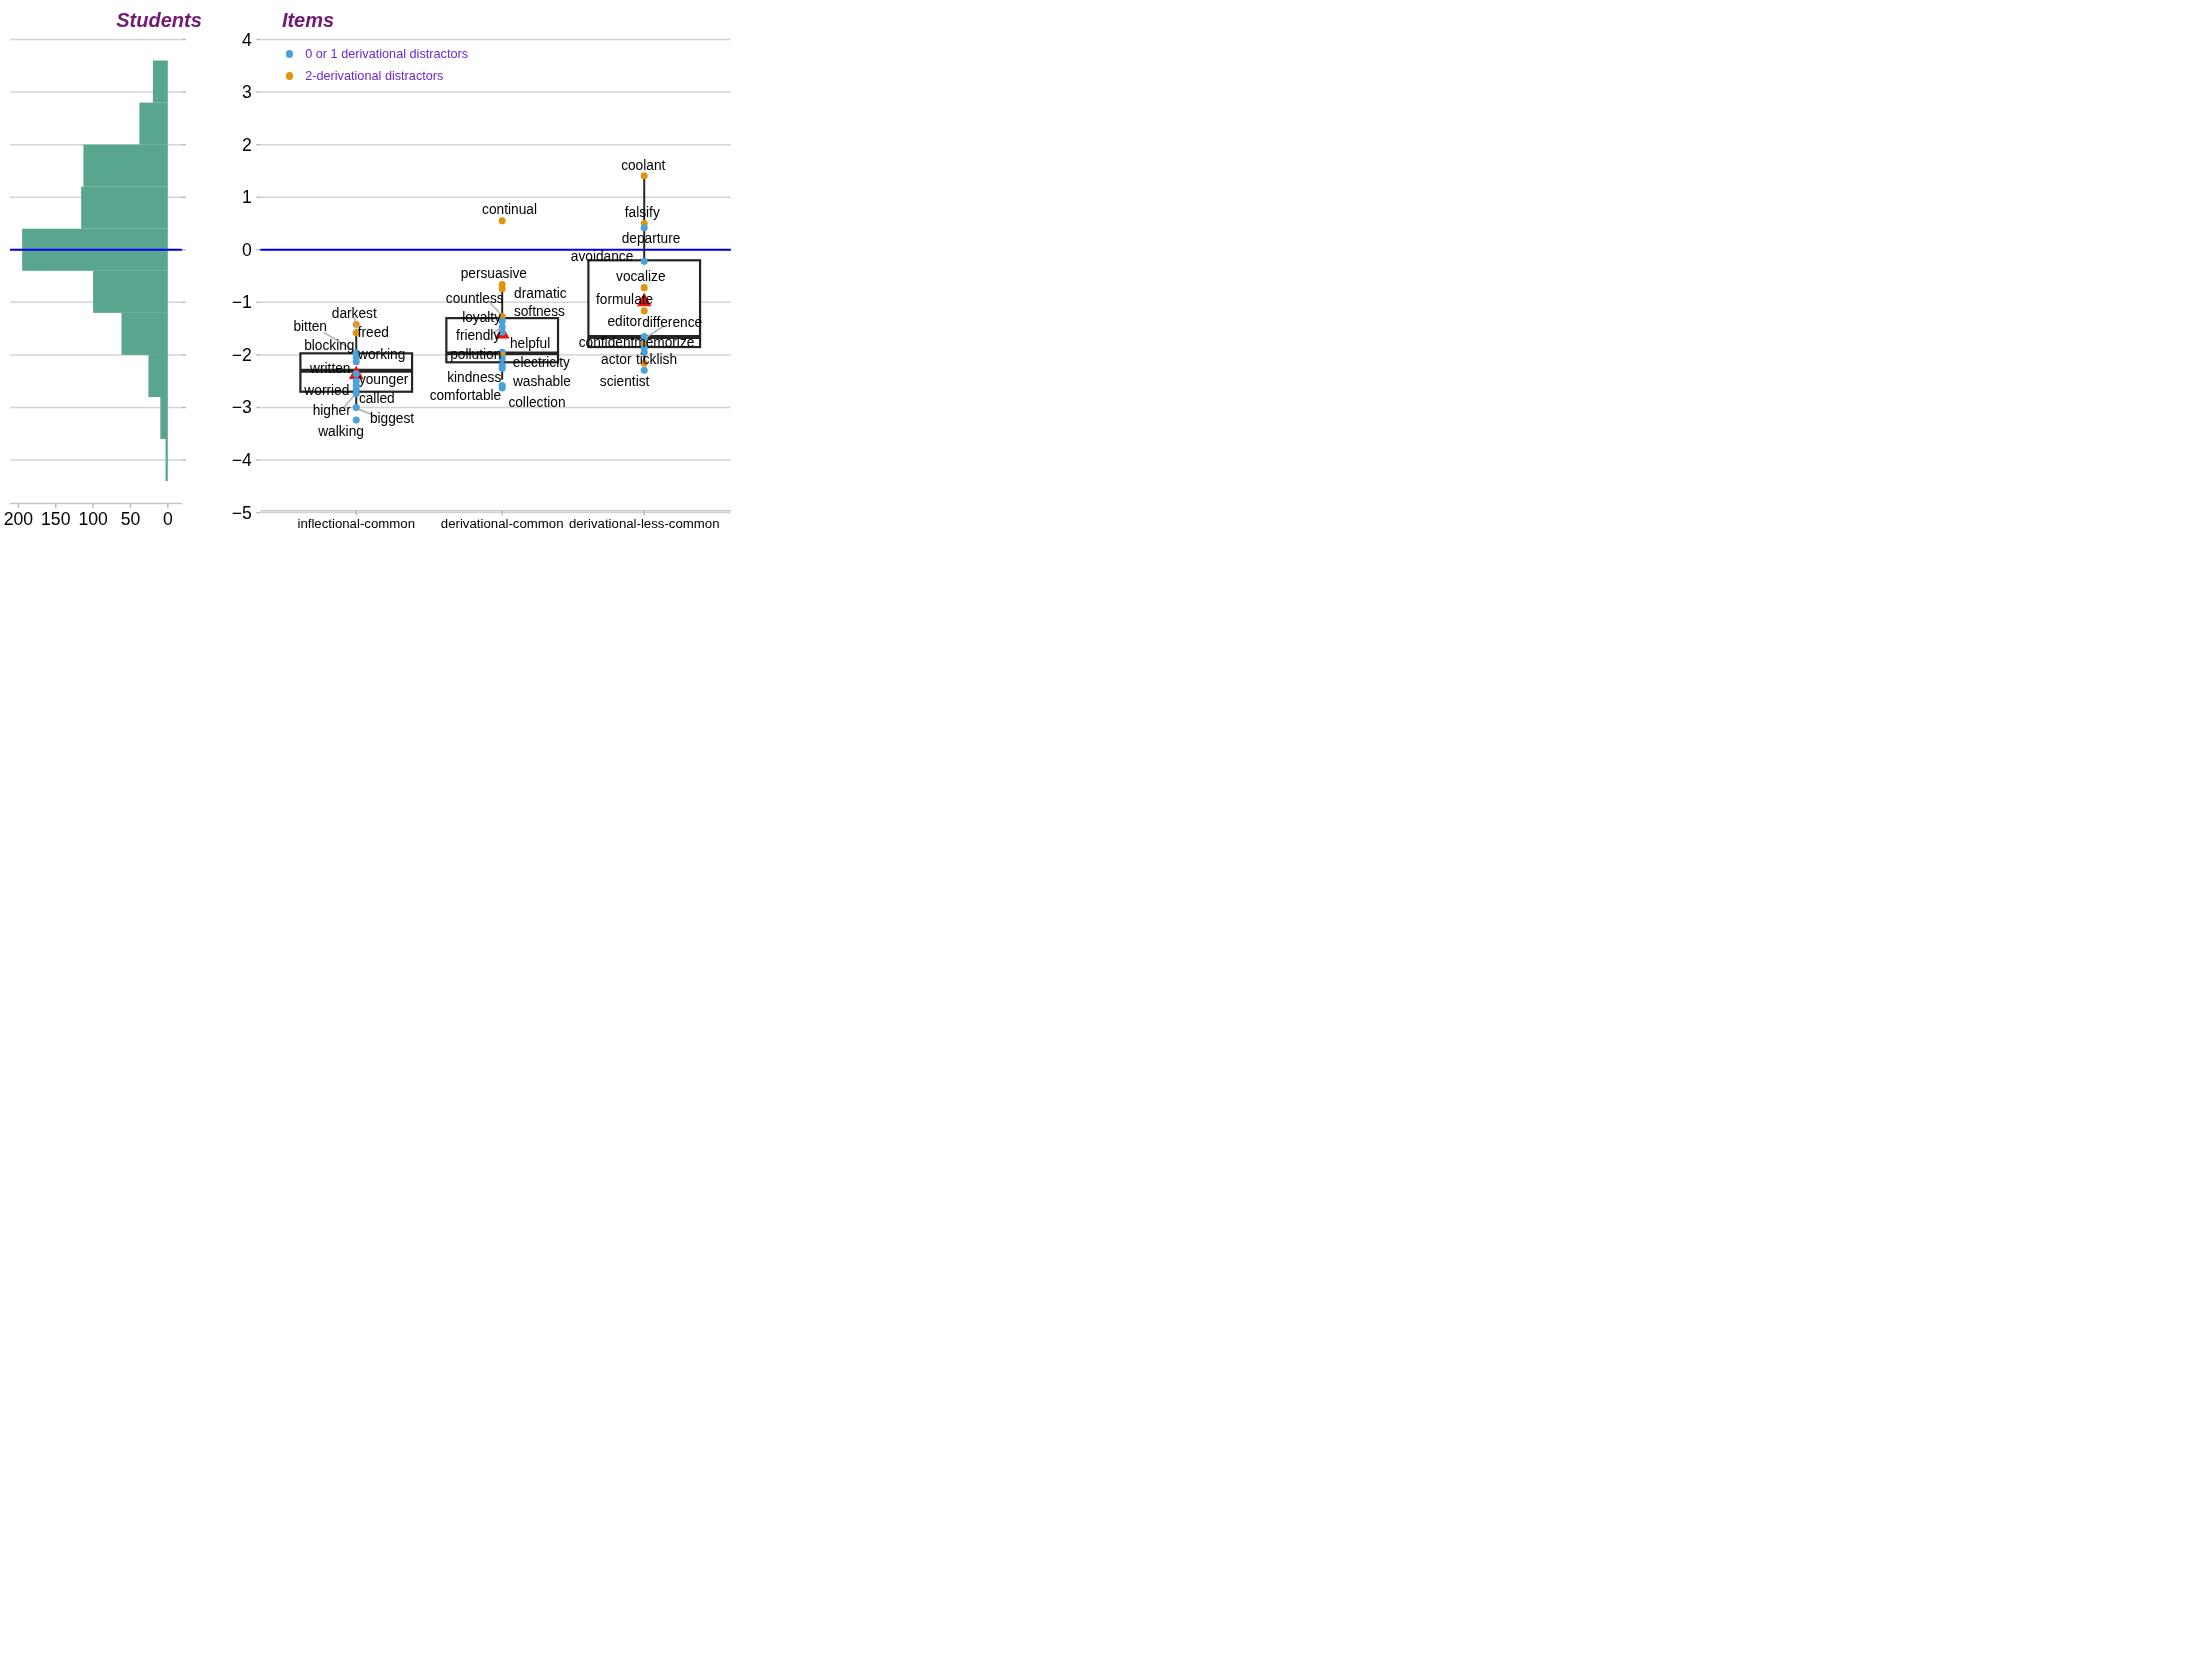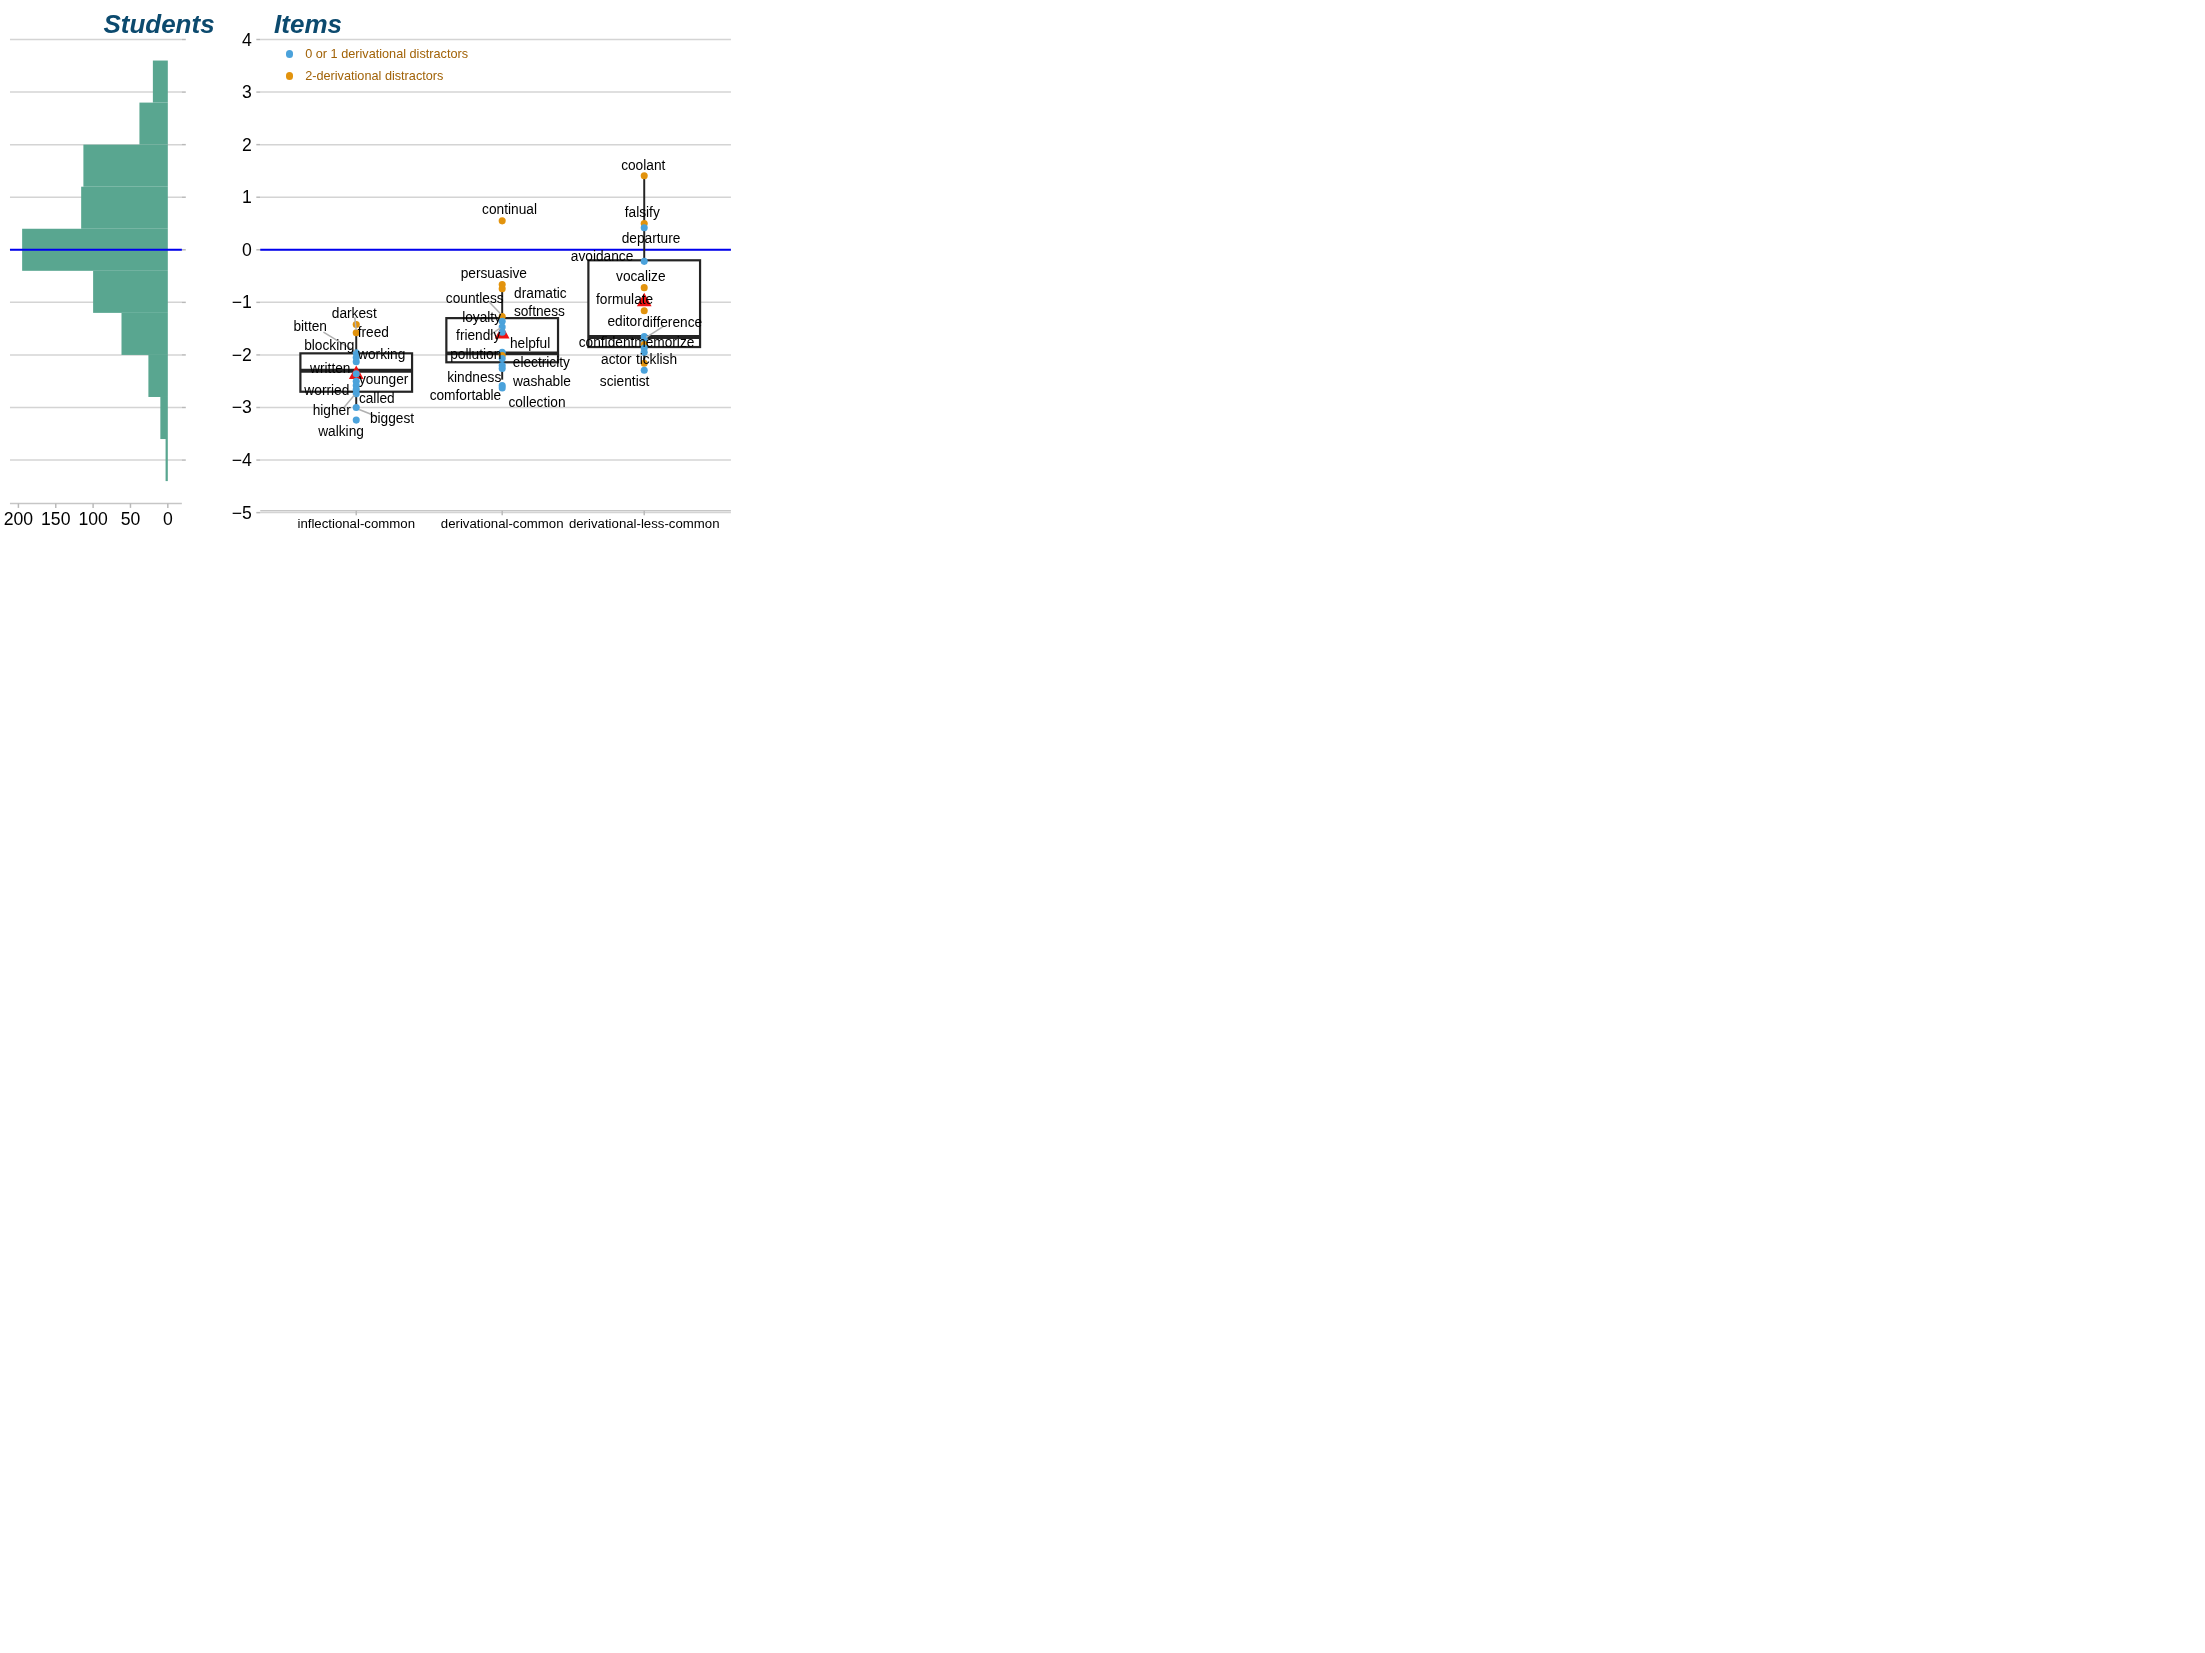--- a/index.html
+++ b/index.html
@@ -1,26 +1,26 @@
 <!DOCTYPE html>
 <html style="font-size:7.8px"><head>
 <meta charset="utf-8">
 <style>
   html,body{margin:0;padding:0;background:#ffffff;}
   .page{position:relative;width:735px;height:551px;background:#fff;overflow:hidden;
         font-family:"Liberation Sans",sans-serif;}
   #chart{position:absolute;left:0;top:0;}
   .panel-title{position:absolute;top:8.8px;transform:translateX(-50%);
-        font-size:26px;font-weight:bold;font-style:italic;color:#0c4a6e;white-space:nowrap;}
+        font-size:20px;font-weight:bold;font-style:italic;color:#701a75;white-space:nowrap;}
   #students-title{left:159px;}
   #items-title{left:308px;text-align:center;}
   .legend{position:absolute;left:286px;top:43px;}
   .legend-row{display:flex;align-items:center;height:22px;}
   .legend-dot{width:7.4px;height:7.4px;border-radius:50%;margin-right:11.8px;flex:0 0 auto;}
-  .legend-label{font-size:12.7px;color:#a16207;white-space:nowrap;text-align:center;}
+  .legend-label{font-size:12.7px;color:#6d28d9;white-space:nowrap;text-align:center;}
   svg text{fill:#000;}
   .tick-label{font-size:36px;}
   .item-label{font-size:28px;}
   .cat-label{font-size:27px;}
 </style>
 </head>
 <body>
 
 <div class="page">
 

